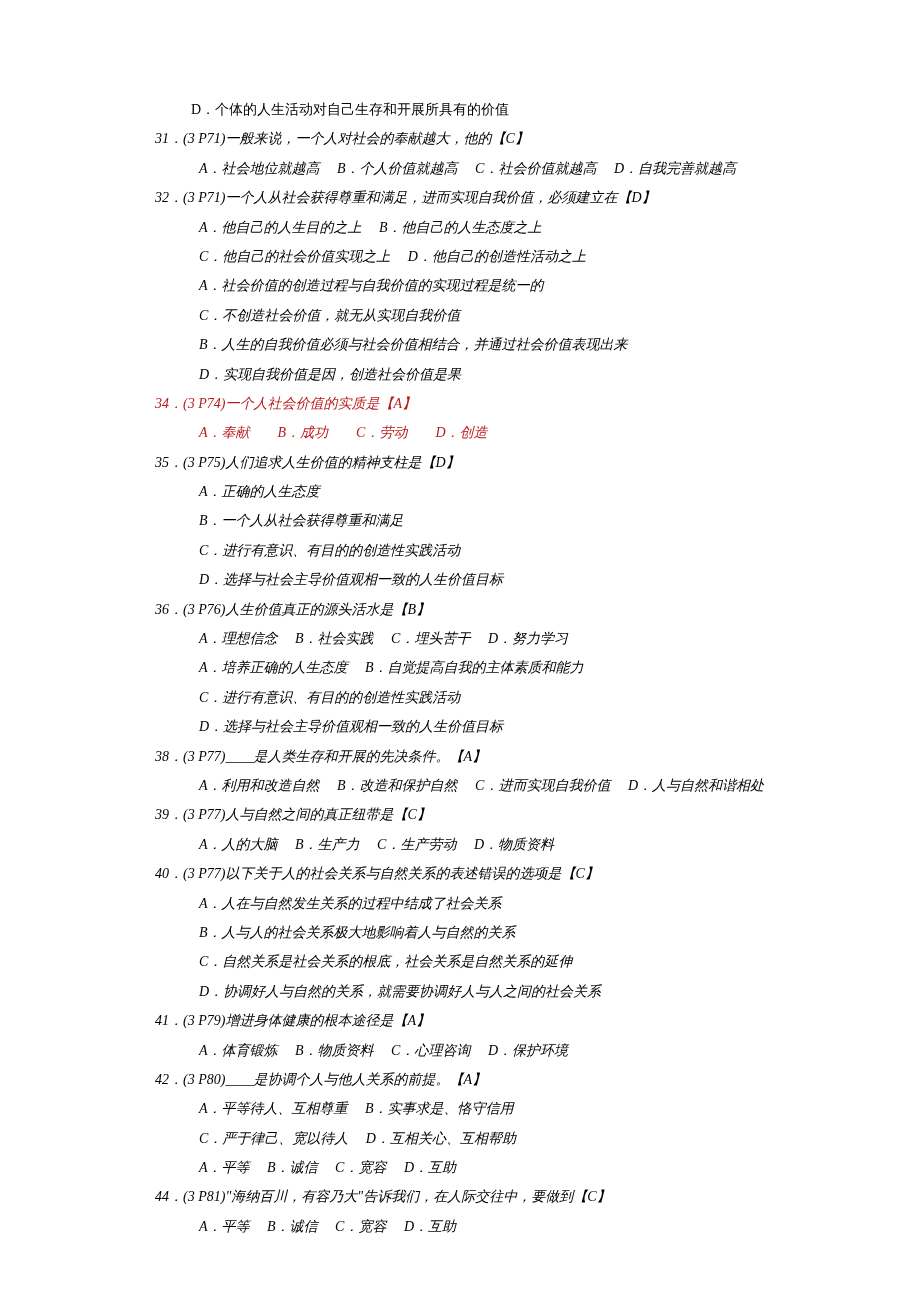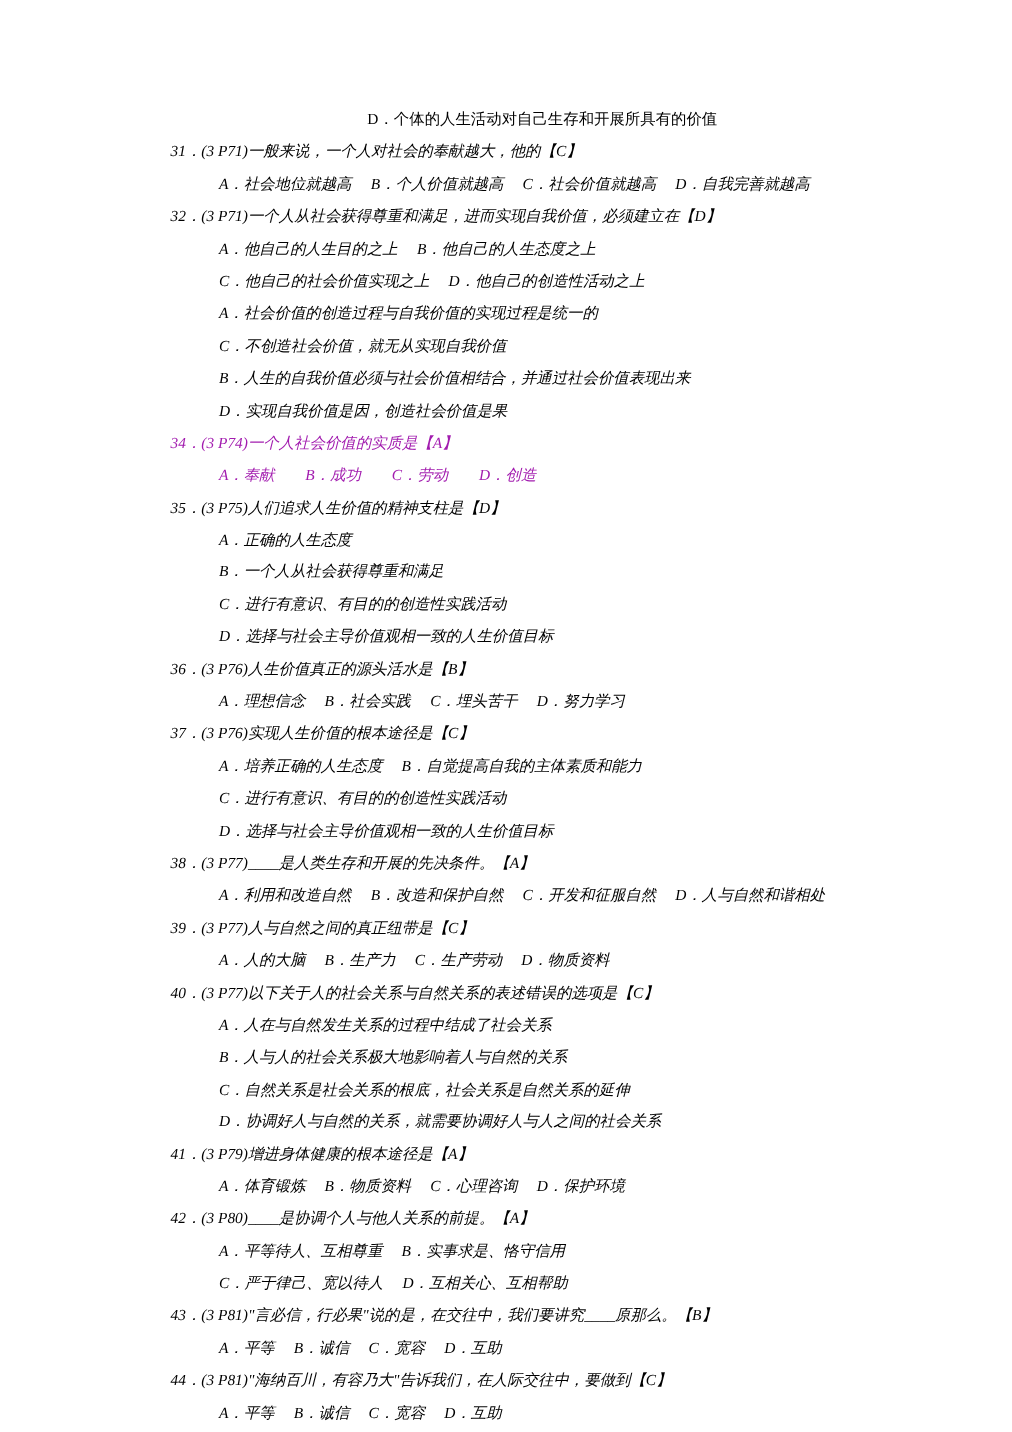--- a/index.html
+++ b/index.html
@@ -13,31 +13,30 @@
   }
   .page {
     width: 920px;
     min-height: 1302px;
     padding: 95px 125px 40px 155px;
     box-sizing: border-box;
     position: relative;
   }
   .option-d {
     margin-left: 36px;
-    text-align: center;
   }
   .q {
     margin: 0;
     font-style: italic;
   }
   .sub {
     margin-left: 44px;
   }
   .highlight {
-    color: #a21caf;
+    color: #b91c1c;
   }
 </style>
 </head>
 <body>
 
 <div class="page">
 
   <div class="option-d">D．个体的人生活动对自己生存和开展所具有的价值</div>
 
   <div id="questions-container">
@@ -65,28 +64,27 @@
         <div class="sub">A．正确的人生态度</div>
         <div class="sub">B．一个人从社会获得尊重和满足</div>
         <div class="sub">C．进行有意识、有目的的创造性实践活动</div>
         <div class="sub">D．选择与社会主导价值观相一致的人生价值目标</div>
       </div>
       <div class="q">
         <div>36．(3 P76)人生价值真正的源头活水是【B】</div>
         <div class="sub">A．理想信念　 B．社会实践　 C．埋头苦干　 D．努力学习</div>
       </div>
       <div class="q">
-        <div>37．(3 P76)实现人生价值的根本途径是【C】</div>
         <div class="sub">A．培养正确的人生态度　 B．自觉提高自我的主体素质和能力</div>
         <div class="sub">C．进行有意识、有目的的创造性实践活动</div>
         <div class="sub">D．选择与社会主导价值观相一致的人生价值目标</div>
       </div>
       <div class="q">
         <div>38．(3 P77)____是人类生存和开展的先决条件。【A】</div>
-        <div class="sub">A．利用和改造自然　 B．改造和保护自然　 C．开发和征服自然　 D．人与自然和谐相处</div>
+        <div class="sub">A．利用和改造自然　 B．改造和保护自然　 C．进而实现自我价值　 D．人与自然和谐相处</div>
       </div>
       <div class="q">
         <div>39．(3 P77)人与自然之间的真正纽带是【C】</div>
         <div class="sub">A．人的大脑　 B．生产力　 C．生产劳动　 D．物质资料</div>
       </div>
       <div class="q">
         <div>40．(3 P77)以下关于人的社会关系与自然关系的表述错误的选项是【C】</div>
         <div class="sub">A．人在与自然发生关系的过程中结成了社会关系</div>
         <div class="sub">B．人与人的社会关系极大地影响着人与自然的关系</div>
         <div class="sub">C．自然关系是社会关系的根底，社会关系是自然关系的延伸</div>
@@ -95,21 +93,20 @@
       <div class="q">
         <div>41．(3 P79)增进身体健康的根本途径是【A】</div>
         <div class="sub">A．体育锻炼　 B．物质资料　 C．心理咨询　 D．保护环境</div>
       </div>
       <div class="q">
         <div>42．(3 P80)____是协调个人与他人关系的前提。【A】</div>
         <div class="sub">A．平等待人、互相尊重　 B．实事求是、恪守信用</div>
         <div class="sub">C．严于律己、宽以待人　 D．互相关心、互相帮助</div>
       </div>
       <div class="q">
-        <div>43．(3 P81)"言必信，行必果"说的是，在交往中，我们要讲究____原那么。【B】</div>
         <div class="sub">A．平等　 B．诚信　 C．宽容　 D．互助</div>
       </div>
       <div class="q">
         <div>44．(3 P81)"海纳百川，有容乃大"告诉我们，在人际交往中，要做到【C】</div>
         <div class="sub">A．平等　 B．诚信　 C．宽容　 D．互助</div>
       </div>
     </div>
 
 </div>
 

